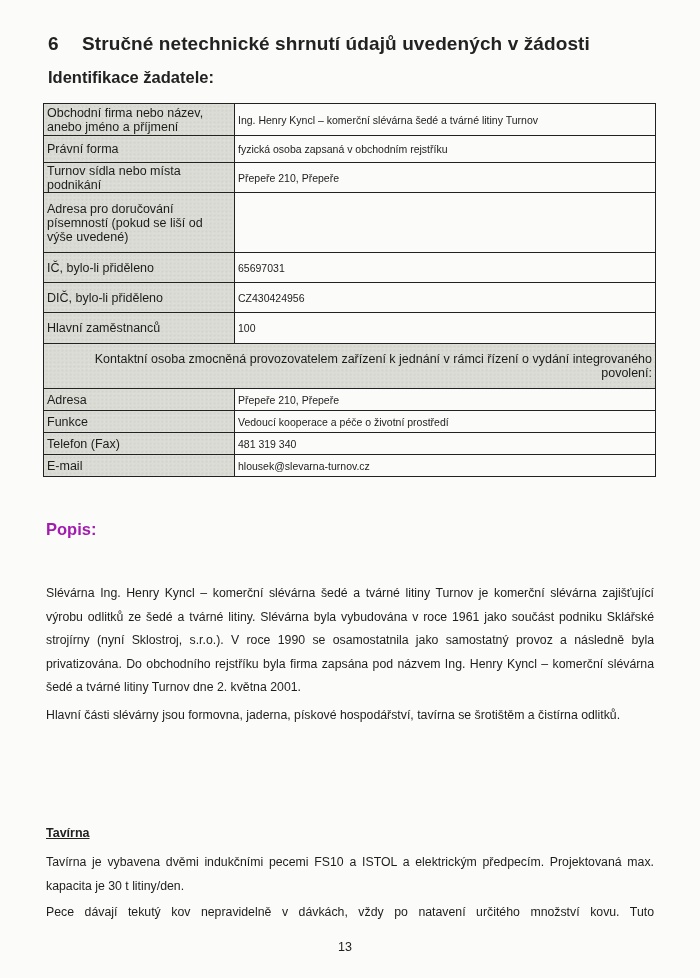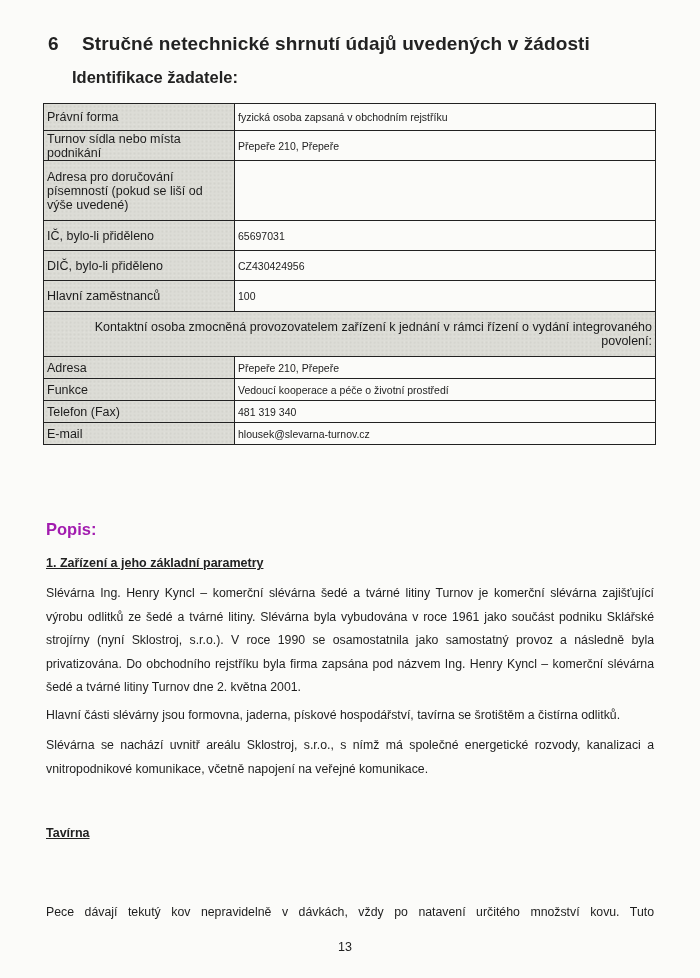--- a/index.html
+++ b/index.html
@@ -12,21 +12,21 @@
   }
   .page { position: absolute; left: 0; top: 0; width: 700px; height: 978px; border-radius: 22px; }
   .h1 {
     position: absolute; left: 48px; top: 33px;
     font-size: 19px; font-weight: bold; letter-spacing: 0.1px;
     white-space: nowrap; color: #222;
   }
   .h1 .num { display: inline-block; width: 34px; }
   .h2 {
     position: absolute; left: 48px; top: 68px;
-    font-size: 16.5px; font-weight: bold; color: #222; white-space: nowrap; margin-left: 24px;
+    font-size: 16.5px; font-weight: bold; color: #222; white-space: nowrap;
   }
   table.ident {
     position: absolute; left: 43px; top: 103px;
     width: 613px; border-collapse: collapse;
     table-layout: fixed;
   }
   table.ident td {
     border: 1.3px solid #222;
     padding: 0 3px;
     vertical-align: middle;
@@ -77,20 +77,24 @@
 <body>
 
 <div class="page">
 
   <div class="h1"><span class="num">6</span><span>Stručné netechnické shrnutí údajů uvedených v žádosti</span></div>
 
   <div class="h2">Identifikace žadatele:</div>
 
   <table class="ident">
     <tbody>
+        <tr style="height:32px">
+      <td class="lbl">Obchodní firma nebo název, anebo jméno a příjmení</td>
+      <td class="val">Ing. Henry Kyncl – komerční slévárna šedé a tvárné litiny Turnov</td>
+    </tr>
     <tr style="height:27px">
       <td class="lbl">Právní forma</td>
       <td class="val">fyzická osoba zapsaná v obchodním rejstříku</td>
     </tr>
     <tr style="height:30px">
       <td class="lbl">Turnov sídla nebo místa podnikání</td>
       <td class="val">Přepeře 210, Přepeře</td>
     </tr>
     <tr style="height:60px">
       <td class="lbl">Adresa pro doručování písemností (pokud se liší od výše uvedené)</td>
@@ -125,24 +129,23 @@
     </tr>
     <tr style="height:22px">
       <td class="lbl">E-mail</td>
       <td class="val">hlousek@slevarna-turnov.cz</td>
     </tr>
   </tbody>
     </table>
 
   <div class="popis">Popis:</div>
 
-  <div class="sub" style="top:556px">1. Zařízení a jeho základní parametry</div>
 
   <div class="para" style="top:582px">Slévárna Ing. Henry Kyncl – komerční slévárna šedé a tvárné litiny Turnov je komerční slévárna zajišťující výrobu odlitků ze šedé a tvárné litiny. Slévárna byla vybudována v roce 1961 jako součást podniku Sklářské strojírny (nyní Sklostroj, s.r.o.). V roce 1990 se osamostatnila jako samostatný provoz a následně byla privatizována. Do obchodního rejstříku byla firma zapsána pod názvem Ing. Henry Kyncl – komerční slévárna šedé a tvárné litiny Turnov dne 2. května 2001.</div>
   <div class="para" style="top:704px">Hlavní části slévárny jsou formovna, jaderna, pískové hospodářství, tavírna se šrotištěm a čistírna odlitků.</div>
-  <div class="para" style="top:734px">Slévárna se nachází uvnitř areálu Sklostroj, s.r.o., s nímž má společné energetické rozvody, kanalizaci a vnitropodnikové komunikace, včetně napojení na veřejné komunikace.</div>
 
   <div class="sub" style="top:826px">Tavírna</div>
 
+  <div class="para" style="top:851px">Tavírna je vybavena dvěmi indukčními pecemi FS10 a ISTOL a elektrickým předpecím. Projektovaná max. kapacita je 30 t litiny/den.</div>
   <div class="para" style="top:901px; text-align-last: justify;">Pece dávají tekutý kov nepravidelně v dávkách, vždy po natavení určitého množství kovu. Tuto</div>
 
   <div class="pagenum">13</div>
 </div>
 
 </body></html>

